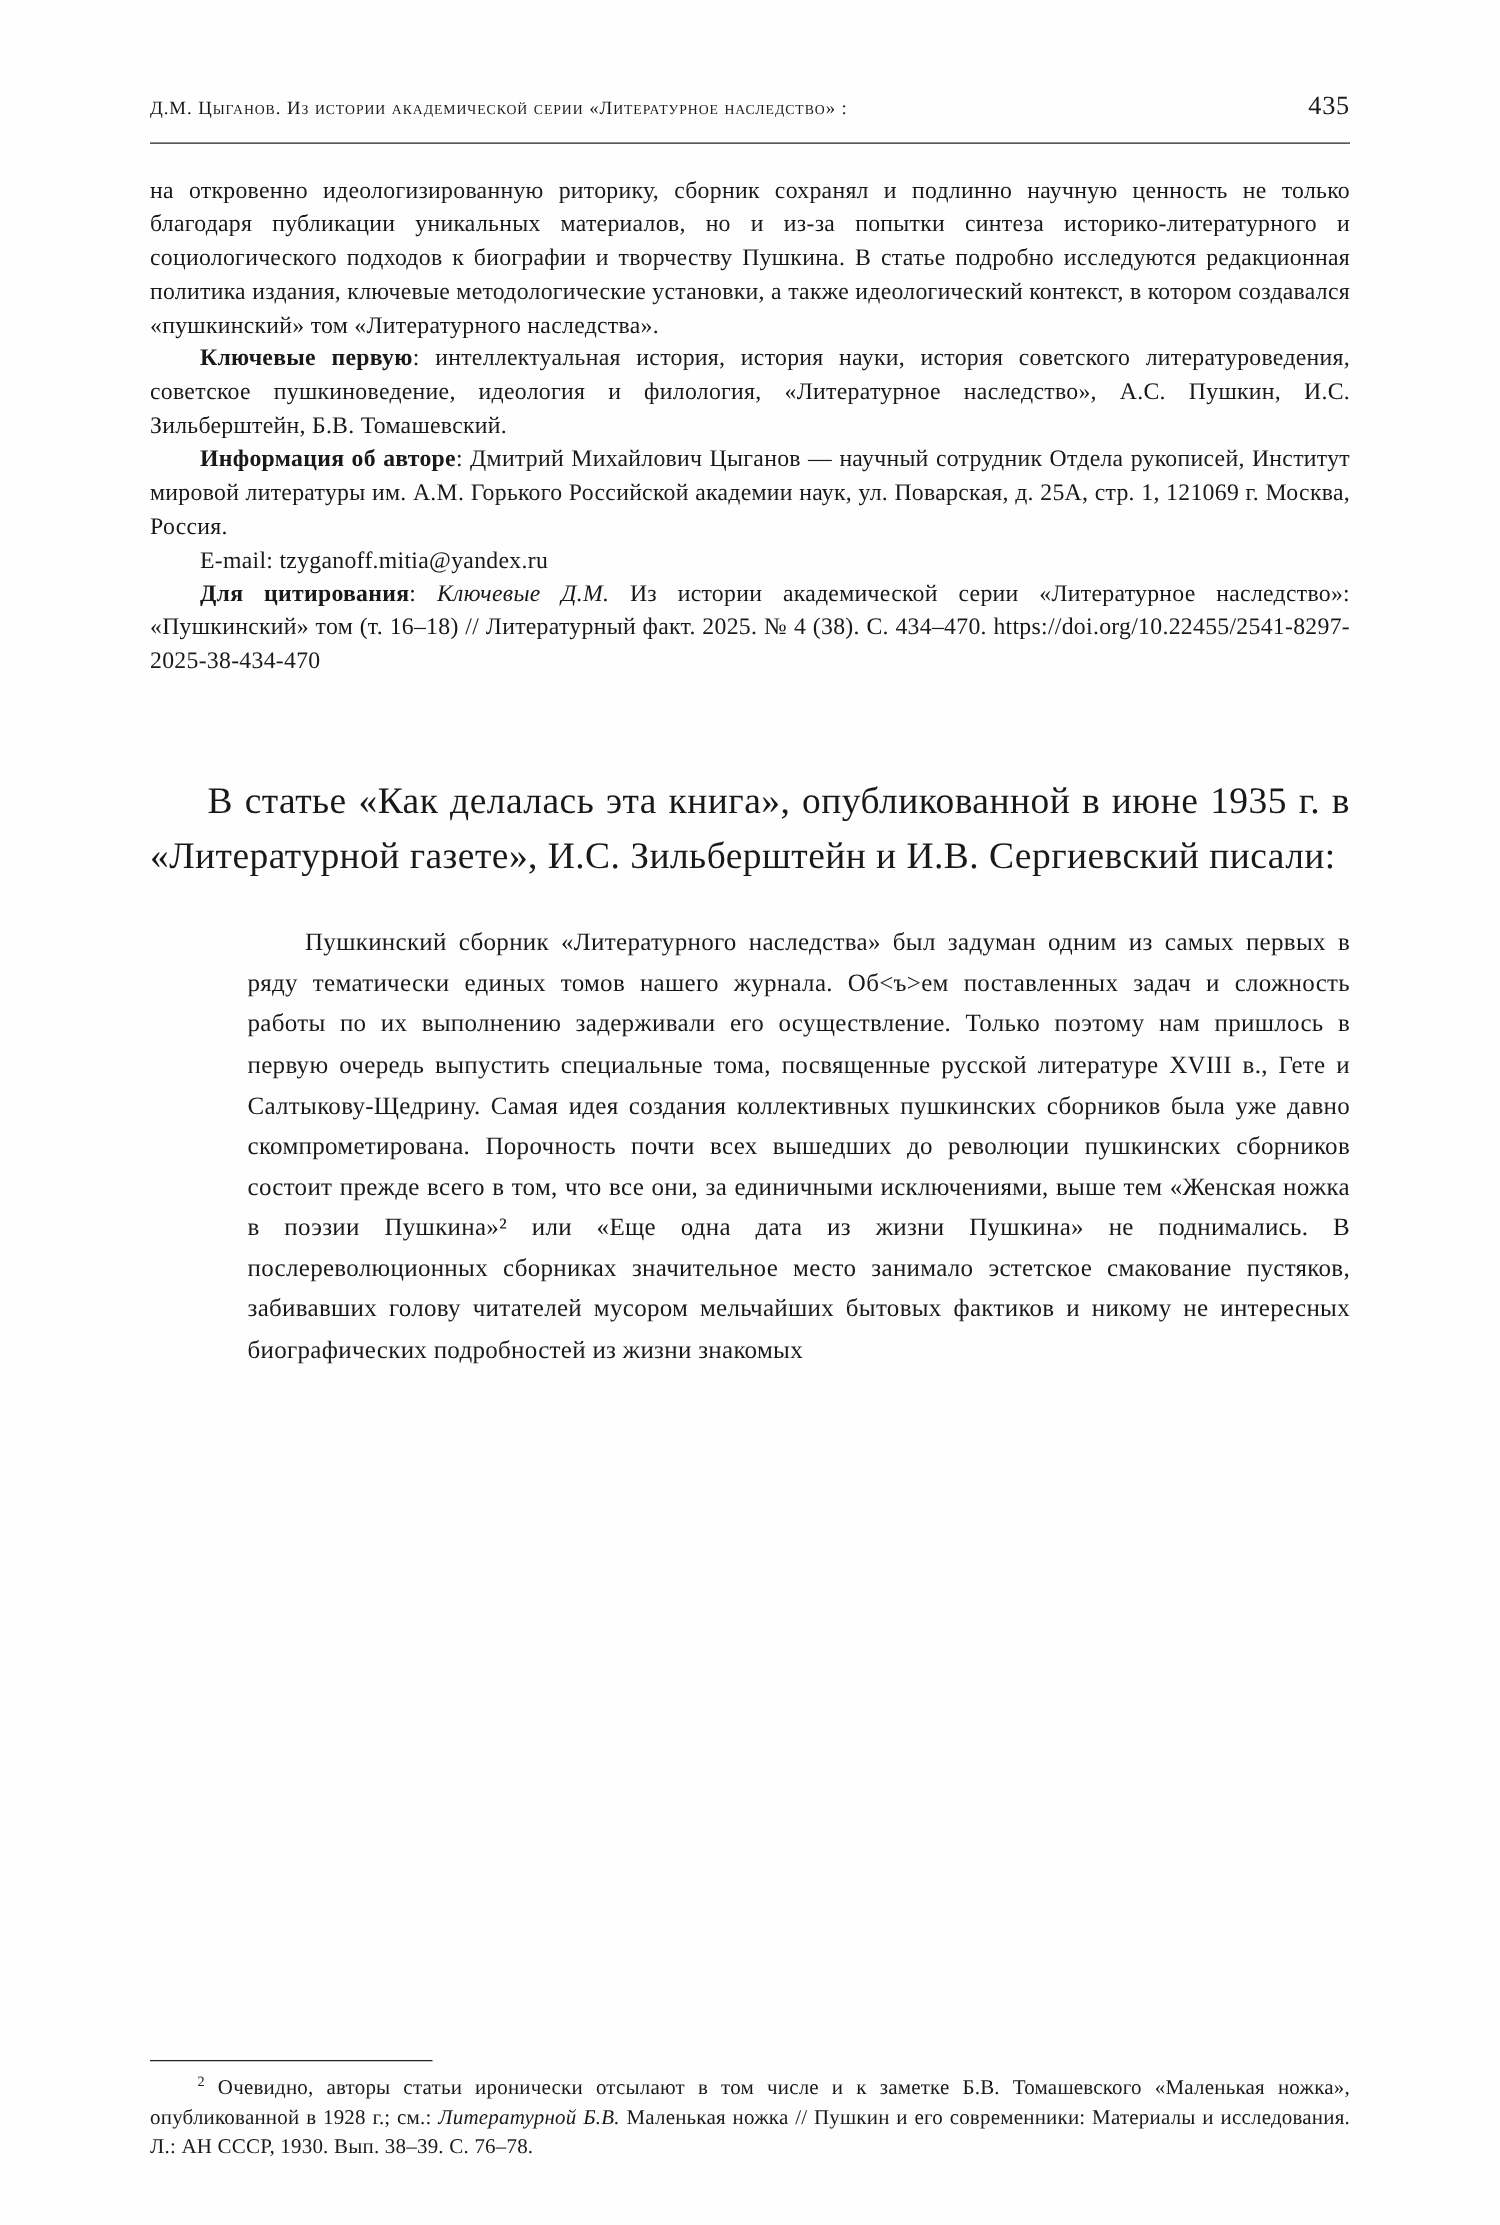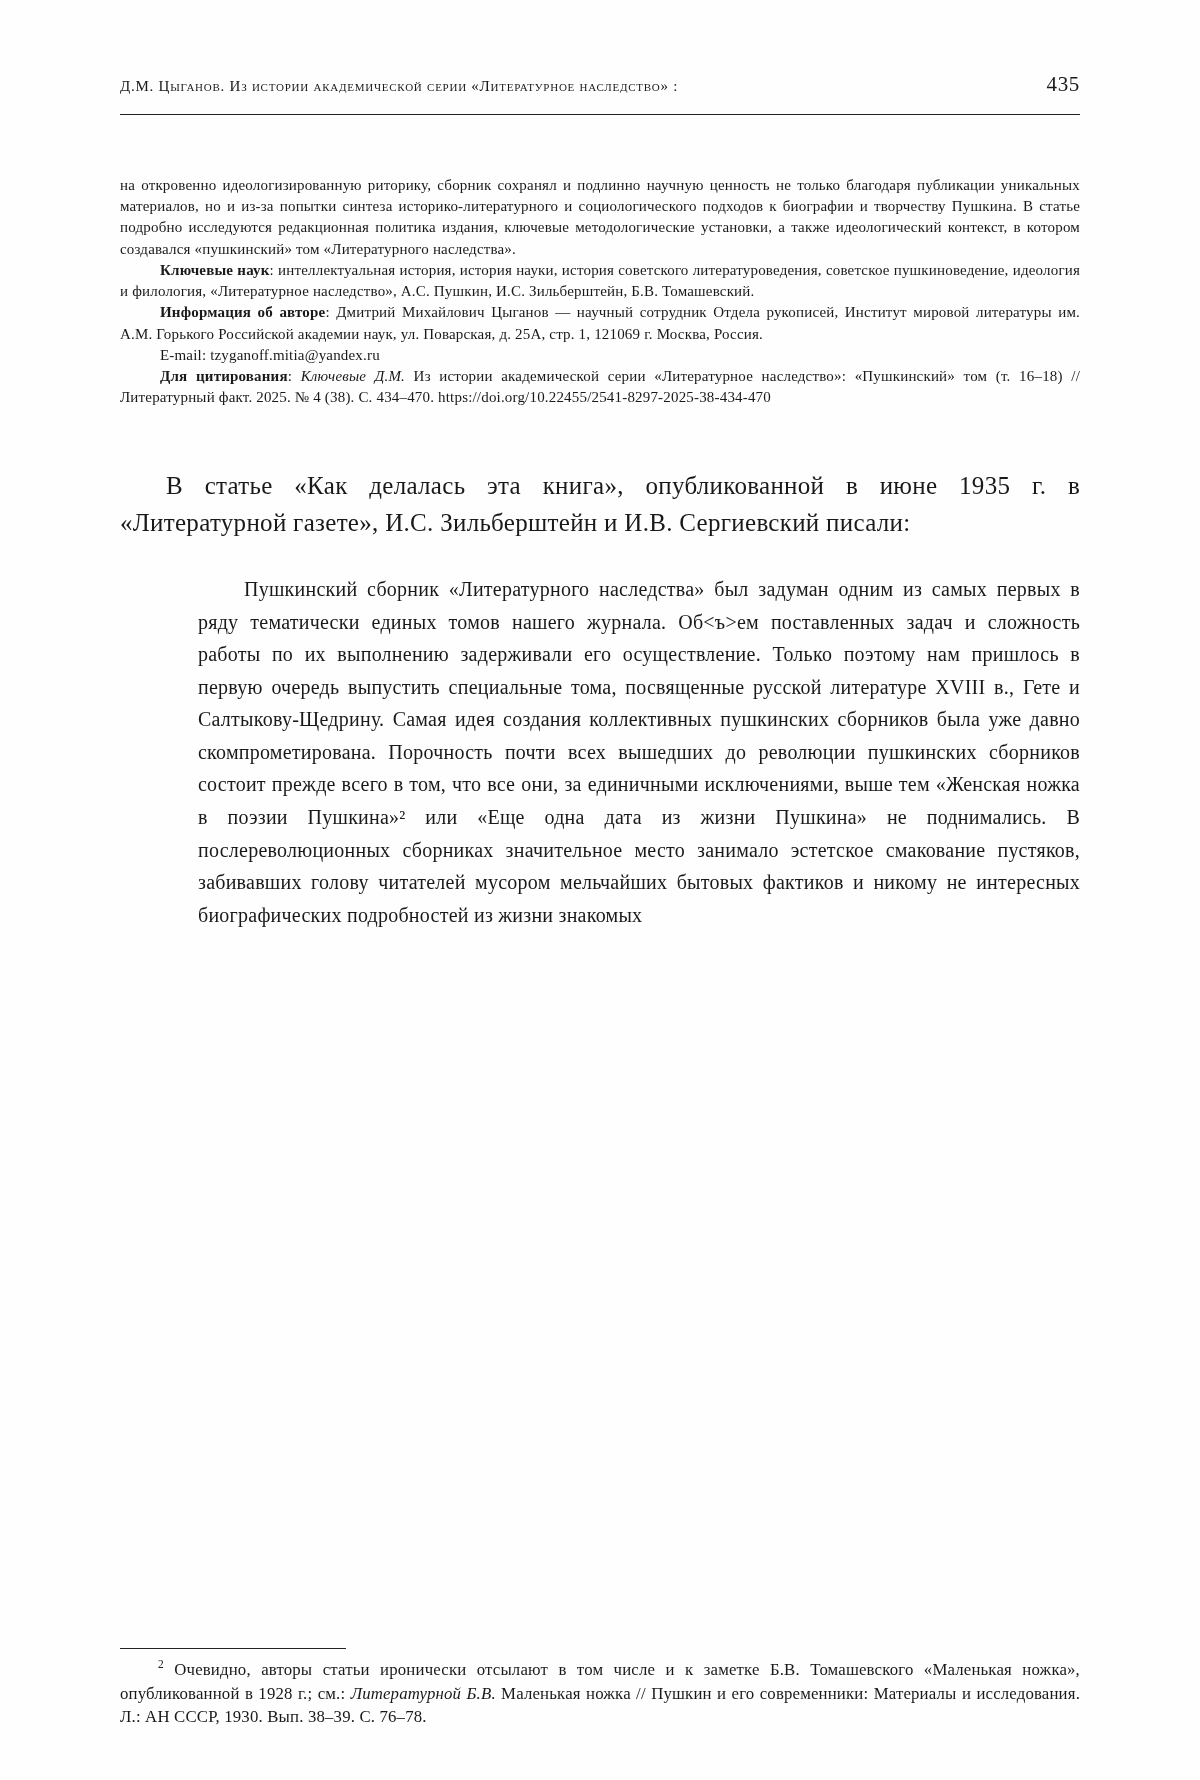--- a/index.html
+++ b/index.html
@@ -33,32 +33,32 @@
     padding-left: 20px;
     text-align: center;
   }
   .head-rule {
     border: none;
     border-top: 1.6px solid #222;
     margin: 7px 0 0 0;
     width: 100%;
   }
   .abstract {
-    margin-top: 50px;
-    font-size: 15px;
+    margin-top: 15px;
+    font-size: 19px;
     line-height: 1.415;
     text-align: justify;
     letter-spacing: 0.012em;
   }
   .abstract p { margin: 0; }
   .indent { text-indent: 40px; }
   b { font-weight: bold; }
   .lead {
-    margin: 50px 0 0 0;
-    font-size: 25px;
+    margin: 66px 0 0 0;
+    font-size: 30px;
     line-height: 1.45;
     text-align: justify;
     text-indent: 46px;
     letter-spacing: 0.012em;
   }
   .quote {
     margin: 32px 0 0 78px;
     font-size: 20px;
     line-height: 1.63;
     text-align: justify;
@@ -91,21 +91,21 @@
 <div class="page">
 
   <header class="running-head">
     <div class="running-title">Д.М. Цыганов. Из истории академической серии «Литературное наследство» :</div>
     <div class="page-number">435</div>
   </header>
   <hr class="head-rule">
 
   <section class="abstract">
     <p>на откровенно идеологизированную риторику, сборник сохранял и подлинно научную ценность не только благодаря публикации уникальных материалов, но и из-за попытки синтеза историко-литературного и социологического подходов к биографии и творчеству Пушкина. В статье подробно исследуются редакционная политика издания, ключевые методологические установки, а также идеологический контекст, в котором создавался «пушкинский» том «Литературного наследства».</p>
-    <p class="indent"><b>Ключевые наук</b><span>: интеллектуальная история, история науки, история советского литературоведения, советское пушкиноведение, идеология и филология, «Литературное наследство», А.С. Пушкин, И.С. Зильберштейн, Б.В. Томашевский.</span></p>
+    <p class="indent"><b>Ключевые первую</b><span>: интеллектуальная история, история науки, история советского литературоведения, советское пушкиноведение, идеология и филология, «Литературное наследство», А.С. Пушкин, И.С. Зильберштейн, Б.В. Томашевский.</span></p>
     <p class="indent"><b>Информация об авторе</b><span>: Дмитрий Михайлович Цыганов — научный сотрудник Отдела рукописей, Институт мировой литературы им. А.М. Горького Российской академии наук, ул. Поварская, д. 25А, стр. 1, 121069 г. Москва, Россия.</span></p>
     <p class="indent">E-mail: tzyganoff.mitia@yandex.ru</p>
     <p class="indent"><b>Для цитирования</b><span>: </span><i>Ключевые Д.М.</i><span> Из истории академической серии «Литературное наследство»: «Пушкинский» том (т. 16–18) // Литературный факт. 2025. № 4 (38). С. 434–470. https://doi.org/10.22455/2541-8297-2025-38-434-470</span></p>
   </section>
 
   <section>
     <p class="lead">В статье «Как делалась эта книга», опубликованной в июне 1935 г. в «Литературной газете», И.С. Зильберштейн и И.В. Сергиевский писали:</p>
     <div class="quote">Пушкинский сборник «Литературного наследства» был задуман одним из самых первых в ряду тематически единых томов нашего журнала. Об&lt;ъ&gt;ем поставленных задач и сложность работы по их выполнению задерживали его осуществление. Только поэтому нам пришлось в первую очередь выпустить специальные тома, посвященные русской литературе XVIII в., Гете и Салтыкову-Щедрину. Самая идея создания коллективных пушкинских сборников была уже давно скомпрометирована. Порочность почти всех вышедших до революции пушкинских сборников состоит прежде всего в том, что все они, за единичными исключениями, выше тем «Женская ножка в поэзии Пушкина»² или «Еще одна дата из жизни Пушкина» не поднимались. В послереволюционных сборниках значительное место занимало эстетское смакование пустяков, забивавших голову читателей мусором мельчайших бытовых фактиков и никому не интересных биографических подробностей из жизни знакомых</div>
   </section>
 

